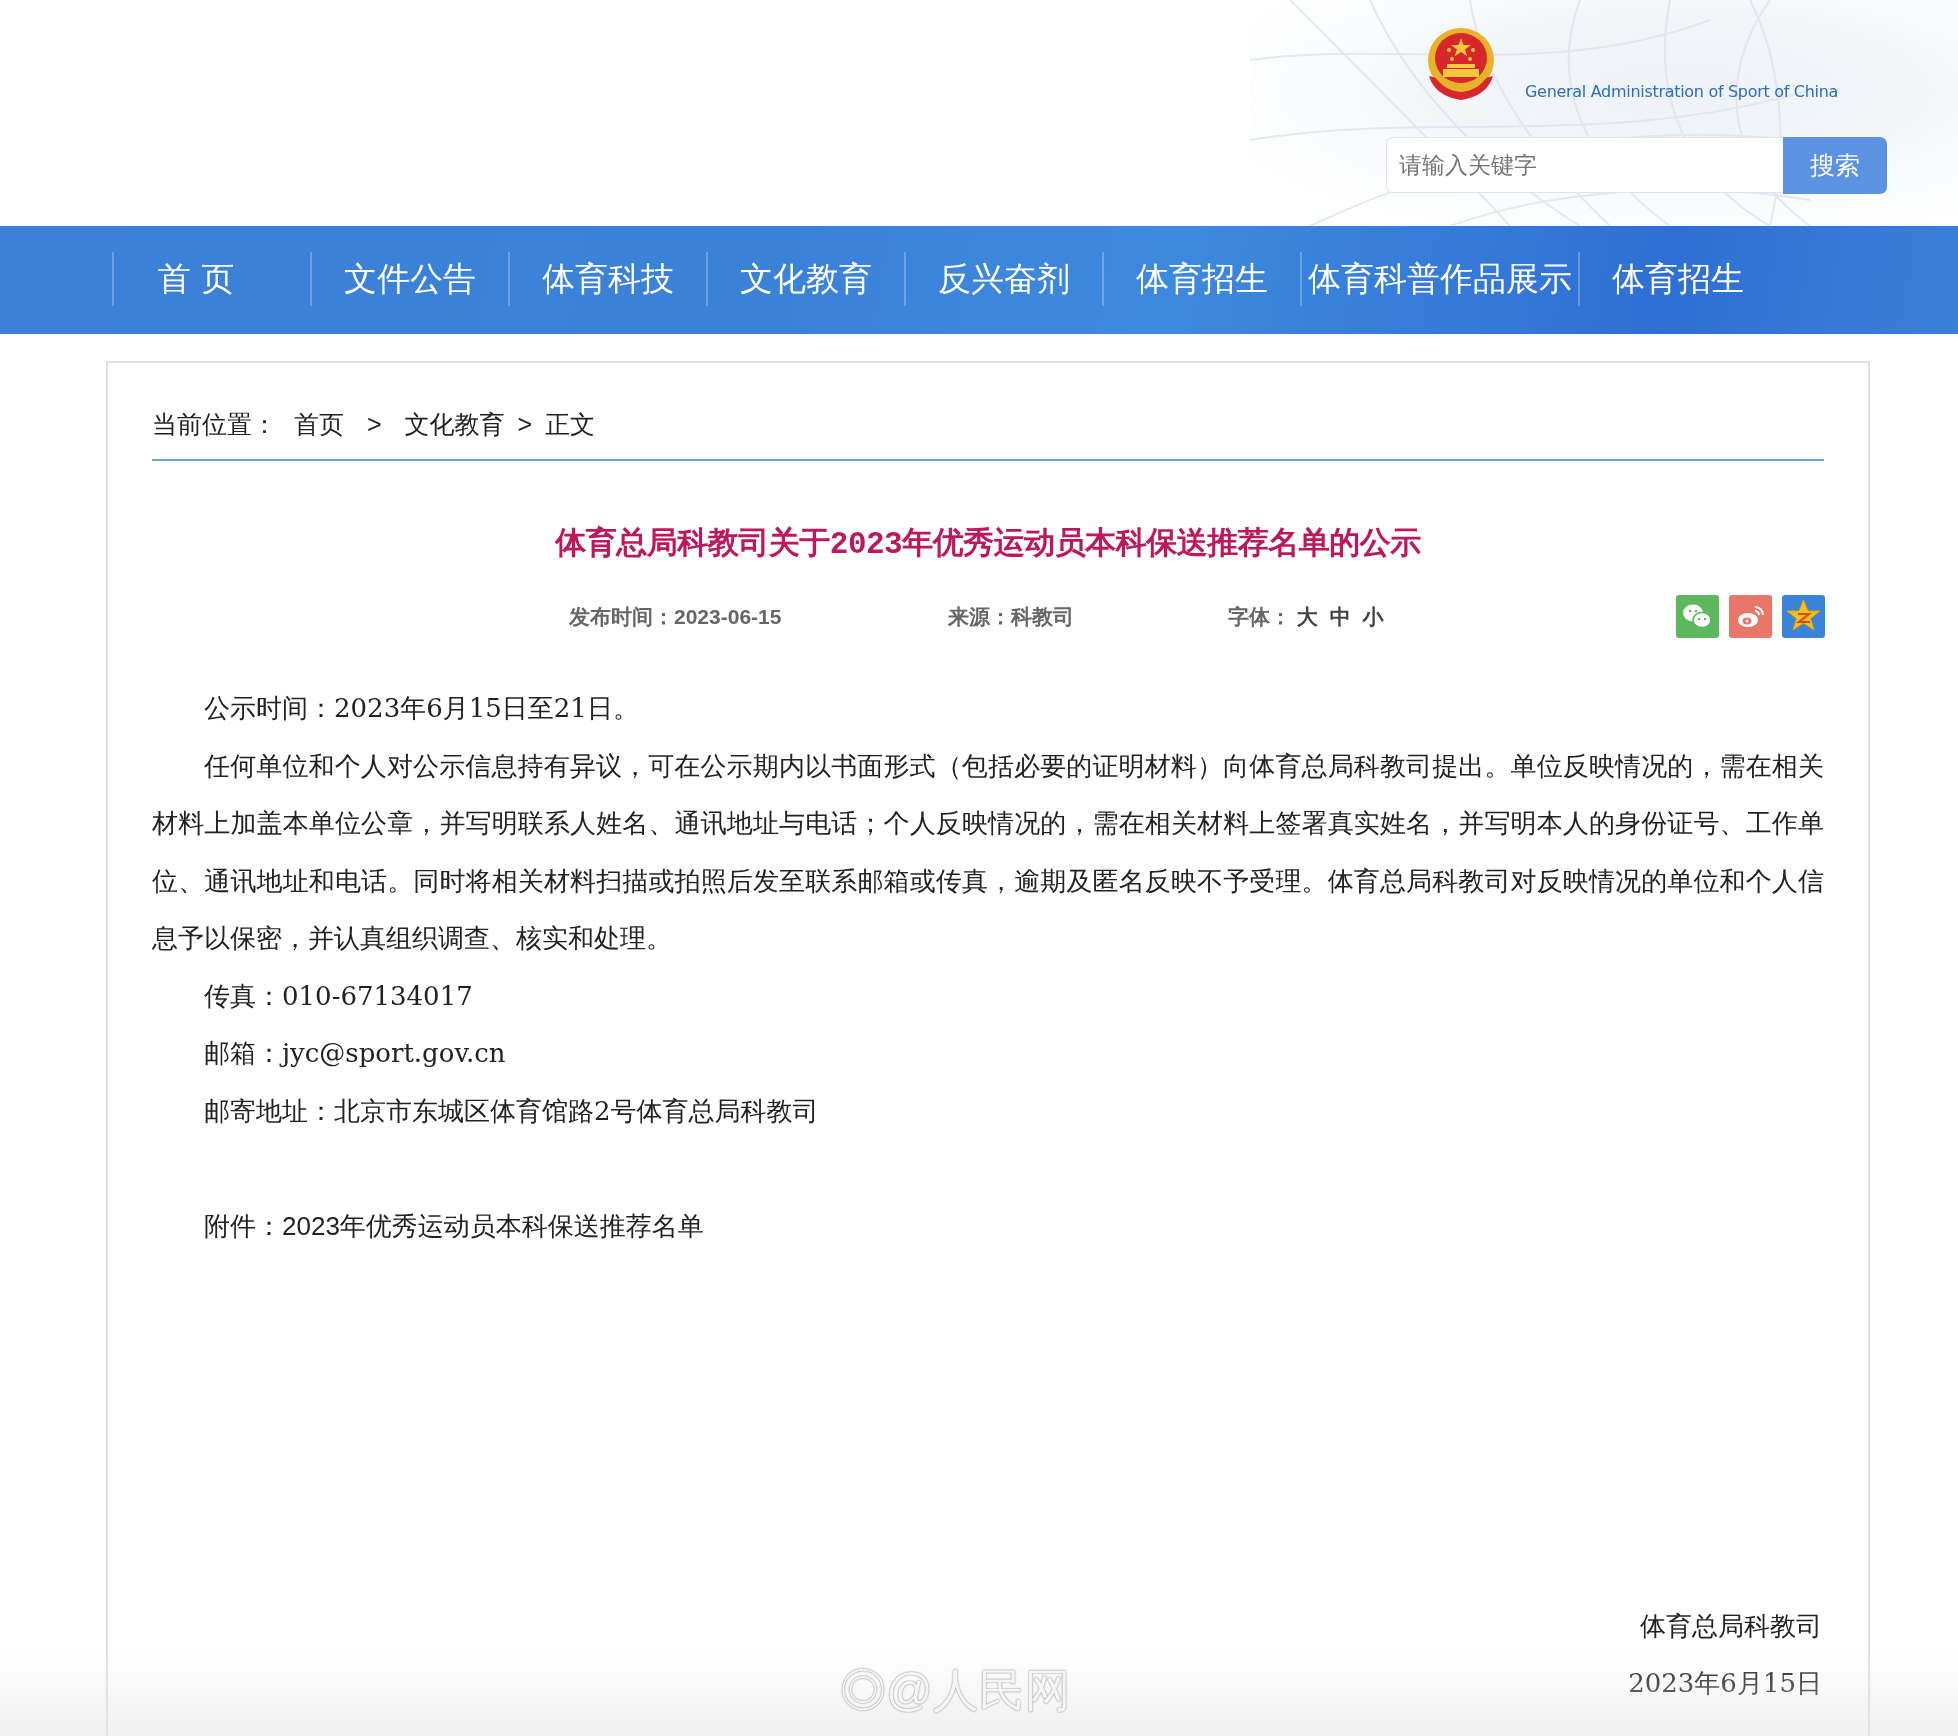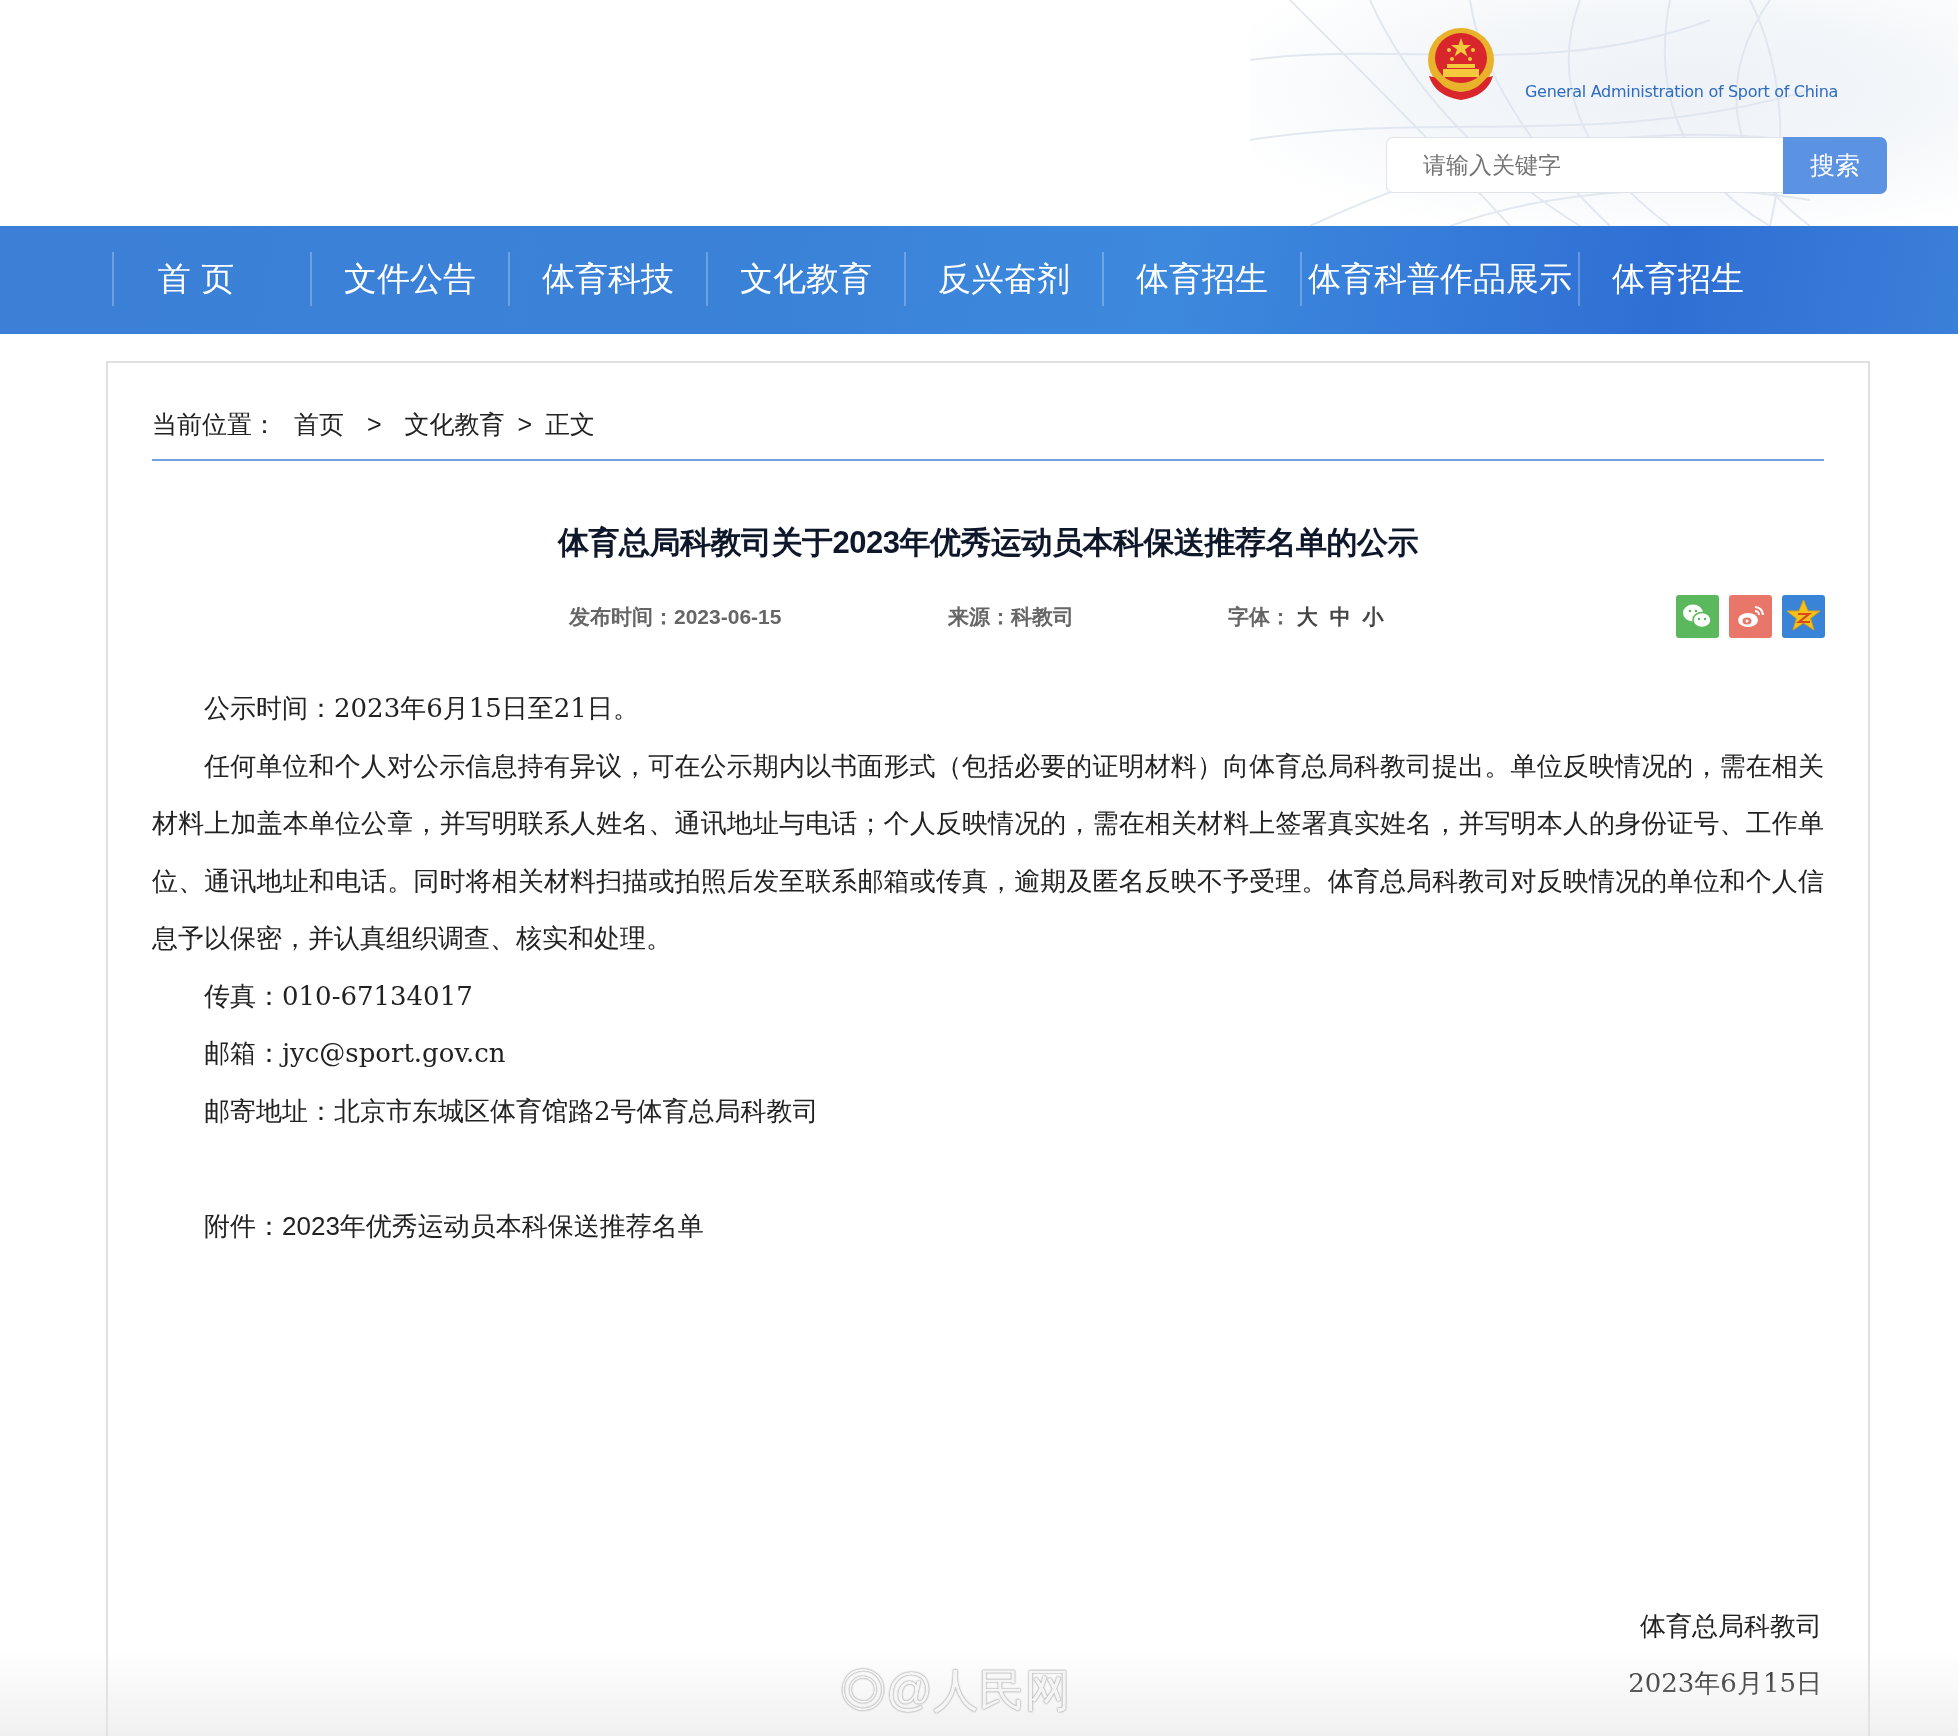--- a/index.html
+++ b/index.html
@@ -10,32 +10,32 @@
      background: radial-gradient(ellipse at 60% 40%, #eef2f7 0%, #f3f6f9 40%, #ffffff 80%); }
   .header-bg svg { position:absolute; left:0; top:0; }
   .site-title { position:absolute; left:106px; top:78px; font-size:64px; font-weight:bold; color:#3f86e0;
      letter-spacing:-1px; line-height:80px; white-space:nowrap; }
   .gov-logo { position:absolute; left:1425px; top:22px; width:500px; height:90px; }
   .emblem { position:absolute; left:0; top:4px; width:72px; height:78px; }
   .gov-name { position:absolute; left:100px; top:0px; font-size:50px; color:#2d6cc0; letter-spacing:6px; line-height:62px; white-space:nowrap; }
   .gov-en { position:absolute; left:100px; top:60px; font-size:16px; color:#2d6cc0; white-space:nowrap; letter-spacing:-0.3px; }
   .search-input { position:absolute; left:1386px; top:137px; width:397px; height:56px; box-sizing:border-box;
      border:1px solid #e0e3e8; border-right:none; border-radius:7px 0 0 7px; background:#fff;
-     font-size:23px; color:#ef4444; padding-left:36px; line-height:54px; font-family:"Liberation Sans",sans-serif; outline:none; }
+     font-size:23px; color:#ef4444; padding-left:12px; line-height:54px; font-family:"Liberation Sans",sans-serif; outline:none; }
   .search-btn { position:absolute; left:1783px; top:137px; width:104px; height:57px; background:#5b93e2; color:#fff;
      border:none; border-radius:0 7px 7px 0; font-size:25px; cursor:pointer; font-family:"Liberation Sans",sans-serif; }
   .nav { position:absolute; left:0; top:226px; width:1958px; height:108px;
      background: linear-gradient(100deg,#3b80d6 0%,#3a82d8 40%,#3d89dd 60%,#2f6fd4 85%,#3a7fd8 100%); }
   .nav-item { position:absolute; top:26px; height:54px; line-height:54px; color:#fff; font-size:33px; text-align:center; cursor:pointer; white-space:nowrap; }
   .nav-div { position:absolute; top:26px; width:2px; height:54px; background:rgba(255,255,255,0.25); }
   .content { position:absolute; left:106px; top:361px; width:1764px; height:1400px; box-sizing:border-box; border:2px solid #e0e0e0; border-bottom:none; background:#fff; }
   .breadcrumb { position:absolute; left:152px; top:408px; font-size:25px; color:#222; white-space:nowrap; font-family:"Liberation Sans",sans-serif; }
   .breadcrumb span { margin-right:10px;text-align:right; }
   .bc-rule { position:absolute; left:152px; top:459px; width:1672px; height:2px; background:#6ea1dc; }
-  .art-title { position:absolute; left:152px; top:522px; width:1672px; text-align:center; font-size:31px; color:#0f172a; font-weight:bold; white-space:nowrap; font-family:Liberation Sans, sans-serif; letter-spacing:-0.5px; }
+  .art-title { position:absolute; left:152px; top:522px; width:1672px; text-align:center; font-size:31px; color:#be185d; font-weight:bold; white-space:nowrap; font-family:Liberation Mono, monospace; letter-spacing:-0.5px; }
   .meta { position:absolute; top:603px; font-size:21px; color:#666; white-space:nowrap; font-family:"Liberation Sans",sans-serif;font-weight:bold; }
   .share { position:absolute; top:595px; width:43px; height:43px; border-radius:3px; cursor:pointer; }
   .body-text { position:absolute; left:152px; top:680px; width:1672px; font-family:"DejaVu Serif","Liberation Serif",serif; font-size:26px; color:#222; line-height:57.5px; }
   .body-text p { margin:0; text-indent:2em; text-align:justify; }
   .attach { margin-top:57.5px !important; }
   .sign { position:absolute; right:136px; font-family:"DejaVu Serif","Liberation Serif",serif; font-size:26px; color:#222; white-space:nowrap; }
   .watermark { position:absolute; left:840px; top:1660px; font-size:46px; color:rgba(255,255,255,0.9);
      text-shadow:0 0 2px #999, 0 0 1px #888; font-family:"Liberation Sans",sans-serif; white-space:nowrap; }
   .bottom-fade { position:absolute; left:0; top:1650px; width:1958px; height:86px; background:linear-gradient(to bottom, rgba(255,255,255,0) 0%, rgba(230,230,230,0.6) 100%); pointer-events:none; }
 </style>

